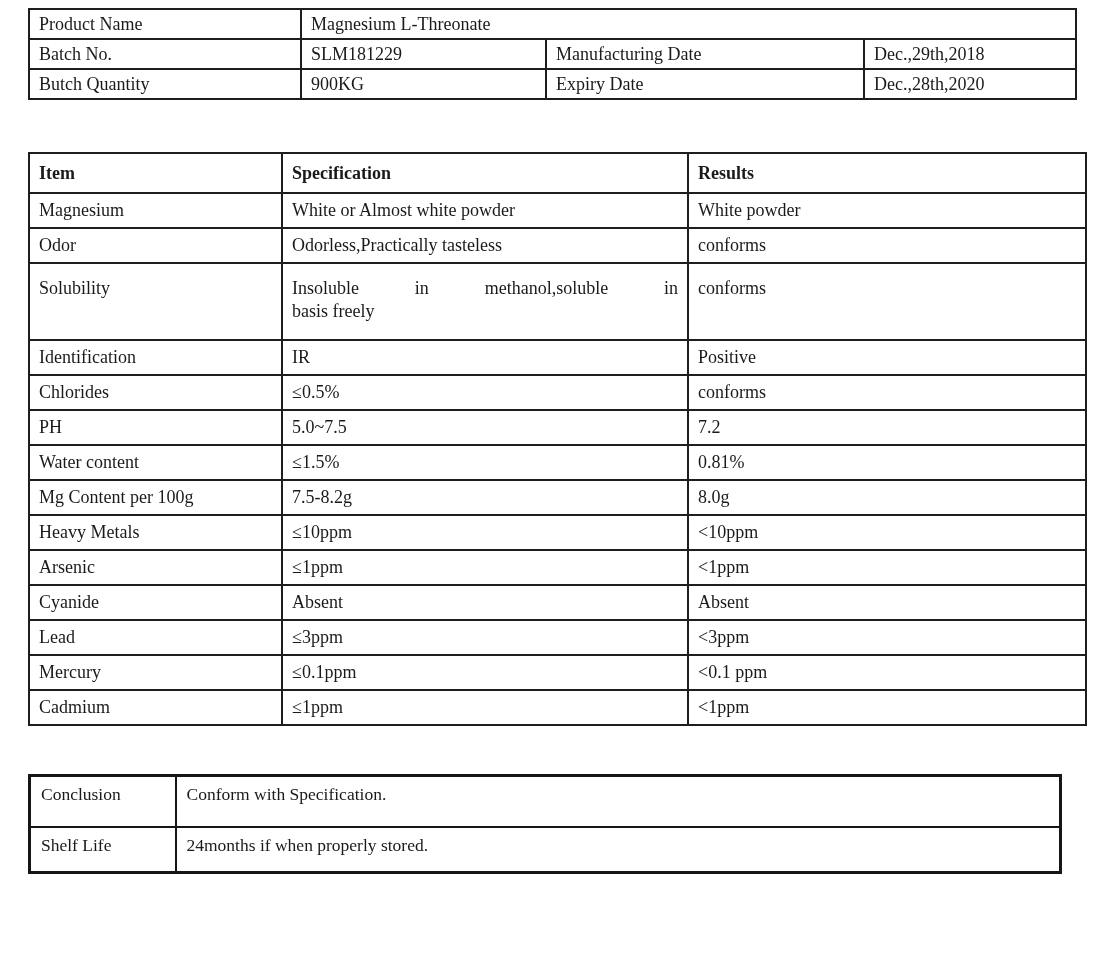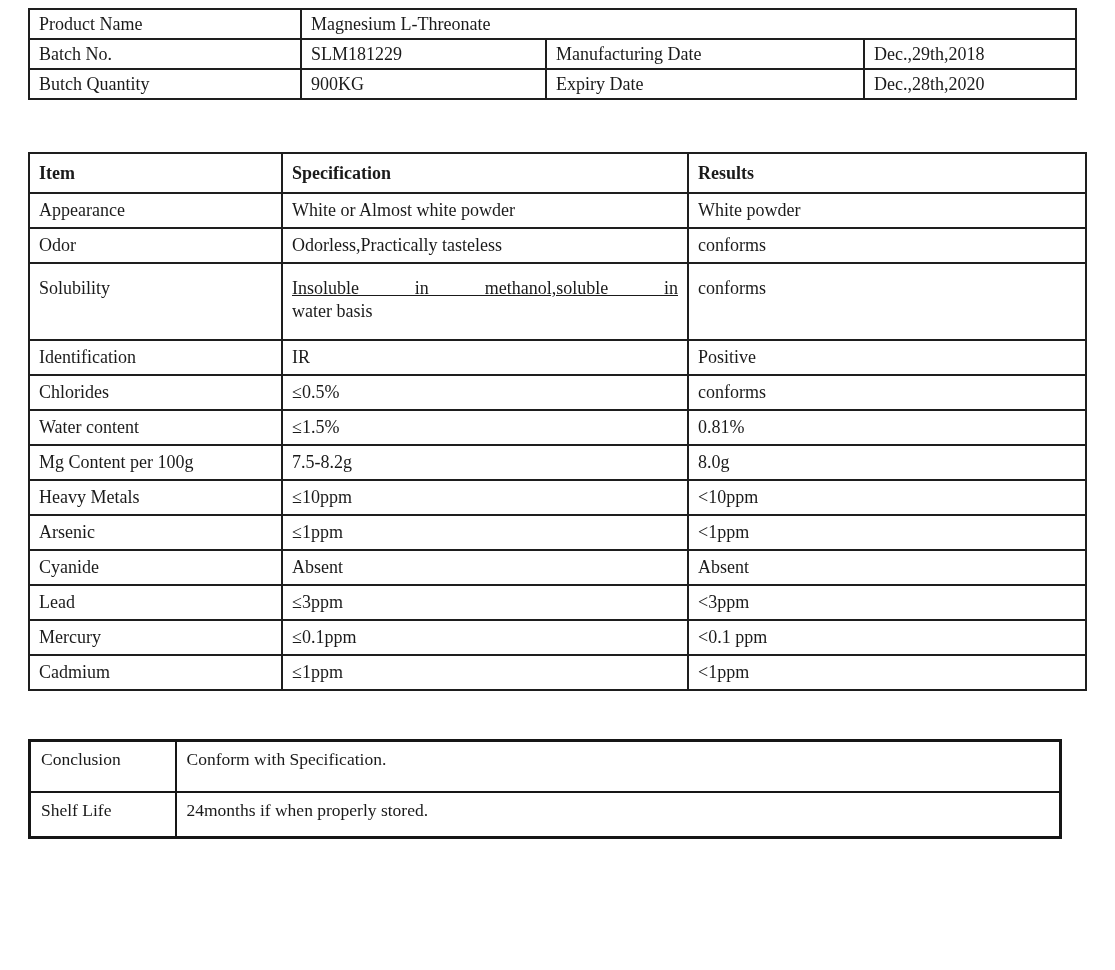--- a/index.html
+++ b/index.html
@@ -36,21 +36,21 @@
   table.info td { height: 24px; white-space: nowrap; }
   
   table.spec { width: 1057px; margin-top: 52px; border-radius: 26px; }
   table.spec th { font-weight: bold; height: 34px; }
   table.spec td { height: 29px; }
   table.spec tr.tall td {
     height: 60px;
     vertical-align: top;
     padding-top: 13px;
   }
-  .jline { text-align: justify; text-align-last: justify; text-decoration: underline; }
+  .jline { text-align: justify; text-align-last: justify; }
   
   table.summary {
     width: 1031px;
     margin-top: 48px;
     margin-left: 0;
     border: 3px solid #161616;
   }
   table.summary td {
     border: 2px solid #161616;
     font-size: 17.5px;
@@ -101,46 +101,51 @@
     </colgroup>
     <thead>
       <tr>
         <th>Item</th>
         <th>Specification</th>
         <th>Results</th>
       </tr>
     </thead>
     <tbody>
       <tr>
-        <td>Appearance</td>
+        <td>Magnesium</td>
         <td>White or Almost white powder</td>
         <td>White powder</td>
       </tr>
       <tr>
         <td>Odor</td>
         <td>Odorless,Practically tasteless</td>
         <td>conforms</td>
       </tr>
       <tr class="tall">
         <td>Solubility</td>
         <td>
           <div class="jline">Insoluble in methanol,soluble in</div>
-          <div>water basis</div>
+          <div>basis freely</div>
         </td>
         <td>conforms</td>
       </tr>
       <tr>
         <td>Identification</td>
         <td>IR</td>
         <td>Positive</td>
       </tr>
       <tr>
         <td>Chlorides</td>
         <td>≤0.5%</td>
         <td>conforms</td>
+      </tr>
+      <tr>
+        <td>PH</td>
+        <td>5.0~7.5</td>
+        <td>7.2</td>
       </tr>
       <tr>
         <td>Water content</td>
         <td>≤1.5%</td>
         <td>0.81%</td>
       </tr>
       <tr>
         <td>Mg Content per 100g</td>
         <td>7.5-8.2g</td>
         <td>8.0g</td>

